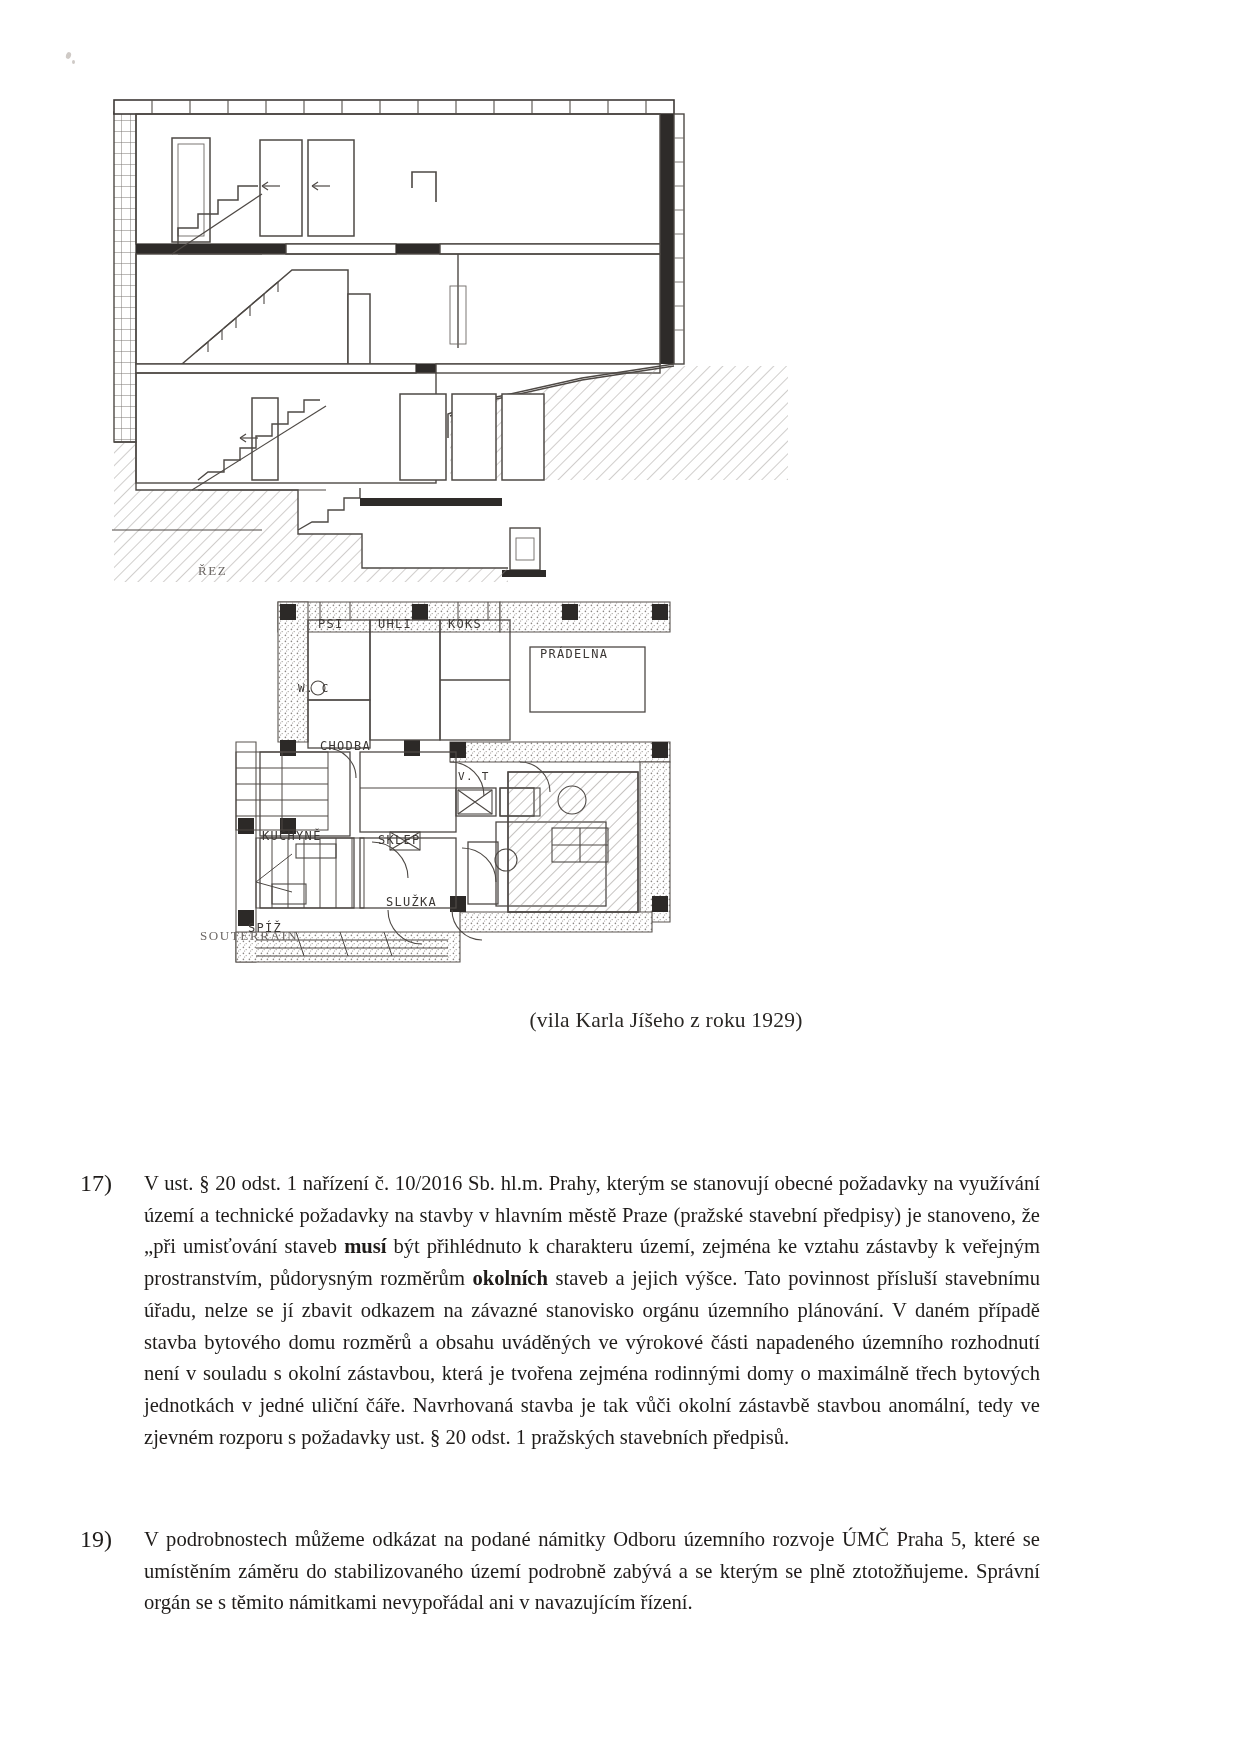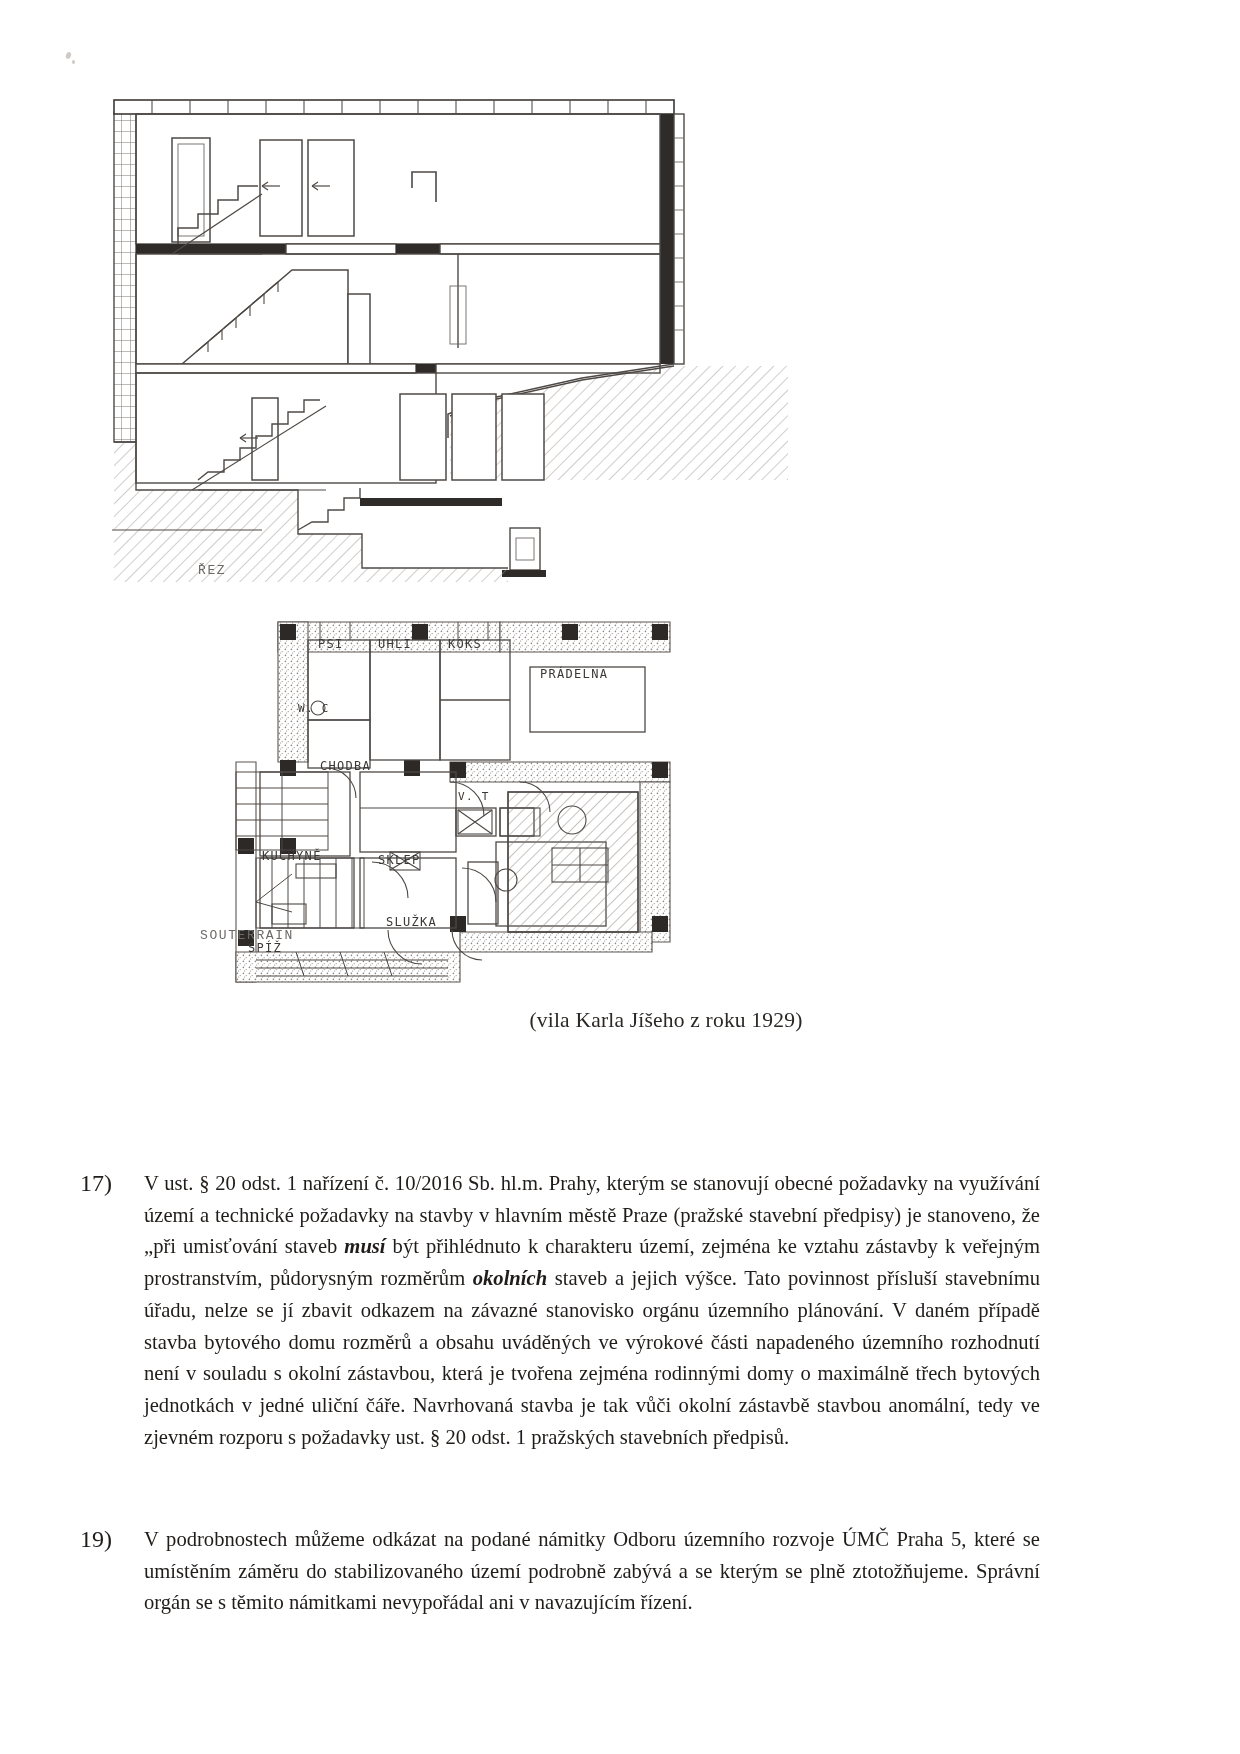--- a/index.html
+++ b/index.html
@@ -14,26 +14,26 @@
   
   .speck{position:absolute;background:#cfcac6;border-radius:50%;}
   #sp1{left:66px;top:52px;width:5px;height:7px;transform:rotate(18deg);}
   #sp2{left:72px;top:60px;width:3px;height:4px;}
 
   .page{position:absolute;inset:0;}
 
   
   .fig{position:absolute;}
   #fig-section{left:112px;top:98px;width:680px;height:490px;}
-  #fig-plan{left:200px;top:612px;width:520px;height:400px;}
+  #fig-plan{left:200px;top:592px;width:520px;height:400px;}
   .fig svg{display:block;width:100%;height:100%;}
 
   .fig-label{
     position:absolute;
-    font-family:Liberation Mono, monospace;
+    font-family:Liberation Serif, serif;
     font-size:13px;letter-spacing:1.6px;color:#6d6865;
     white-space:nowrap;
   }
   #lbl-rez{left:198px;top:563px;}
   #lbl-sout{left:200px;top:928px;}
 
   .caption{
     position:absolute;left:0;top:1008px;width:1240px;
     text-align:center;font-size:21.5px;color:#2a2724;
     letter-spacing:.2px;
@@ -50,21 +50,21 @@
     text-justify:inter-word;
     color:#1f1c1a;
   }
   #para17{top:1168px;}
   #para18{top:1524px;}
   .num{
     position:absolute;left:0;top:0;width:46px;
     text-align:left;font-size:24px;line-height:31.7px;
   }
   .ptxt{display:block;margin-left:64px;}
-  .ptxt b{font-weight:bold;font-style:italic;}
+  .ptxt b{font-weight:bold;}
 </style>
 </head>
 <body>
 
 <div class="page">
 
   <div class="speck" id="sp1"></div>
   <div class="speck" id="sp2"></div>
 
   <div class="fig" id="fig-section">

